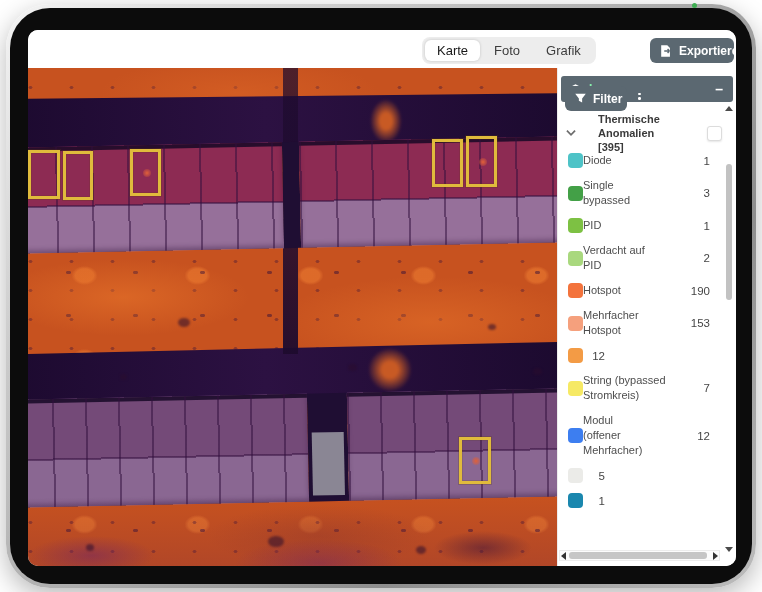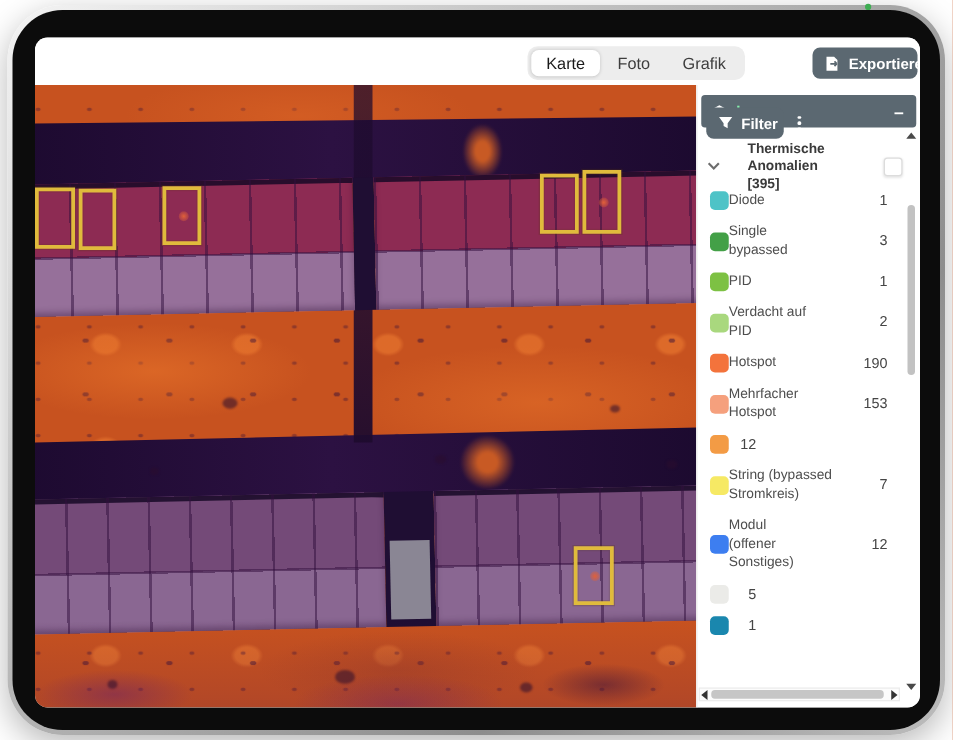--- a/index.html
+++ b/index.html
@@ -255,21 +255,21 @@
         <div class="item">
           <span class="chip" style="background-color: rgb(246, 233, 100);"></span>
           <span class="ilabel">String (bypassed
 Stromkreis)</span>
           <span class="icount">7</span>
         </div>
         <div class="item">
           <span class="chip" style="background-color: rgb(61, 126, 240);"></span>
           <span class="ilabel">Modul
 (offener
-Sonstiges)</span>
+Mehrfacher)</span>
           <span class="icount">12</span>
         </div>
         <div class="item">
           <span class="chip" style="background-color: rgb(235, 235, 232);"></span>
           <span class="icount">5</span>
         </div>
         <div class="item">
           <span class="chip" style="background-color: rgb(26, 135, 174);"></span>
           <span class="icount">1</span>
         </div>

